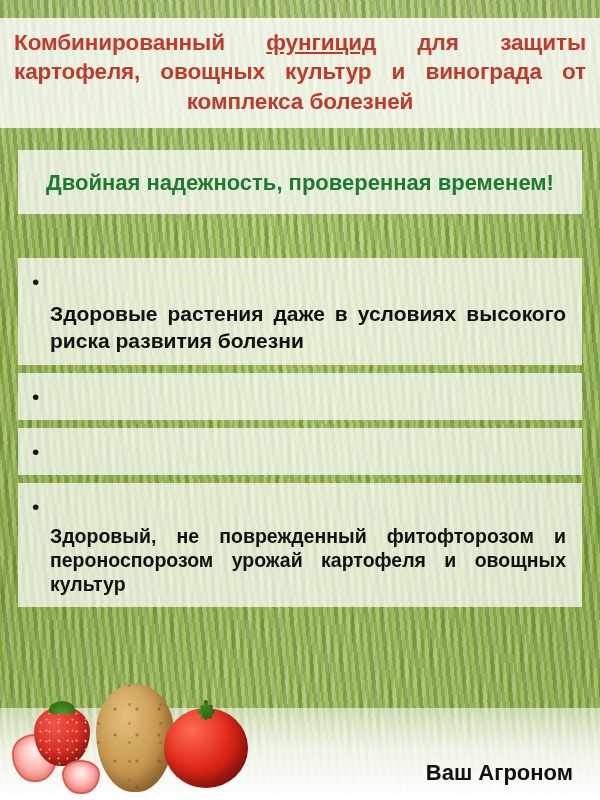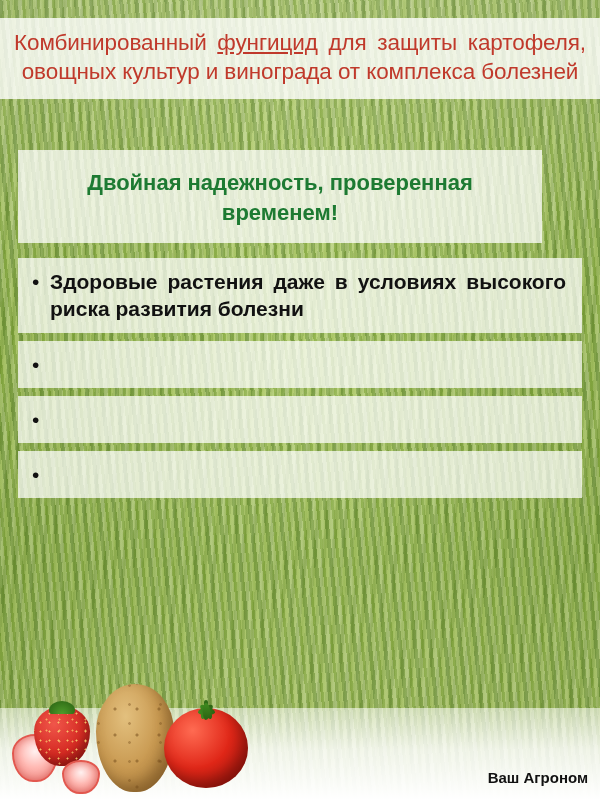--- a/index.html
+++ b/index.html
@@ -43,32 +43,32 @@
 
   
   .header-band {
     position: absolute; left: 0; top: 18px; width: 600px;
     padding: 10px 14px 12px 14px;
     background: rgba(255,255,255,0.80);
     z-index: 3;
   }
   .headline {
     color: #c0392b;
-    font-weight: normal;
+    font-weight: bold;
     font-size: 22.5px;
     line-height: 1.30;
     text-align: justify;
     text-align-last: center;
     letter-spacing: -0.1px;
   }
   .headline .u { text-decoration: underline; }
 
   
   .subtitle-band {
-    position: absolute; left: 18px; top: 150px; width: 524px;
+    position: absolute; left: 18px; top: 150px; width: 564px;
     background: rgba(255,255,255,0.74);
     padding: 18px 24px 16px 24px;
     z-index: 3;
   }
   .subtitle {
     color: #1d7a32;
     font-weight: bold;
     font-size: 22px;
     line-height: 1.35;
     text-align: center;
@@ -96,33 +96,34 @@
   }
   .bullet .txt {
     flex: 1 1 auto;
     color: #111;
     font-weight: bold;
     font-size: 21px;
     line-height: 1.30;
     text-align: justify;
     text-align-last: left;
     hyphens: none;
+    margin-top: 32px;
   }
   .bullet.last { margin-bottom: 0; }
   .bullet.last .txt { font-size: 19.5px; line-height: 1.22; }
 
   
   .footer-band {
     position: absolute; left: 0; bottom: 0; width: 600px; height: 92px;
     background: linear-gradient(180deg, rgba(255,255,255,0.55) 0%, rgba(255,255,255,0.85) 45%, #ffffff 100%);
     z-index: 2;
   }
   .brand {
-    position: absolute; right: 12px; bottom: 14px;
-    color: #111; font-weight: bold; font-size: 15px;
+    position: absolute; right: 27px; bottom: 14px;
+    color: #111; font-weight: bold; font-size: 22px;
     z-index: 5;
     text-align: center;
   }
 
   
   .produce { position: absolute; left: 0; bottom: 0; width: 300px; height: 130px; z-index: 4; }
 
   
   .berry { position: absolute; }
   .berry .body {
@@ -217,20 +218,21 @@
       <span class="txt">Здоровые растения даже в условиях высокого риска развития болезни</span>
     </div>
     <div class="bullet">
       <span class="dot">•</span>
     </div>
     <div class="bullet">
       <span class="dot">•</span>
     </div>
     <div class="bullet last">
       <span class="dot">•</span>
+      <span class="txt">Здоровый, не поврежденный фитофторозом и пероноспорозом урожай картофеля и овощных культур</span>
     </div>
   </div>
 
   <div class="footer-band"></div>
 
   <div class="produce">
 
     <div class="berry-cut" style="left:12px; bottom:18px; width:46px; height:48px;"></div>
 
     <div class="berry" style="left:34px; bottom:34px; width:56px; height:60px;">

